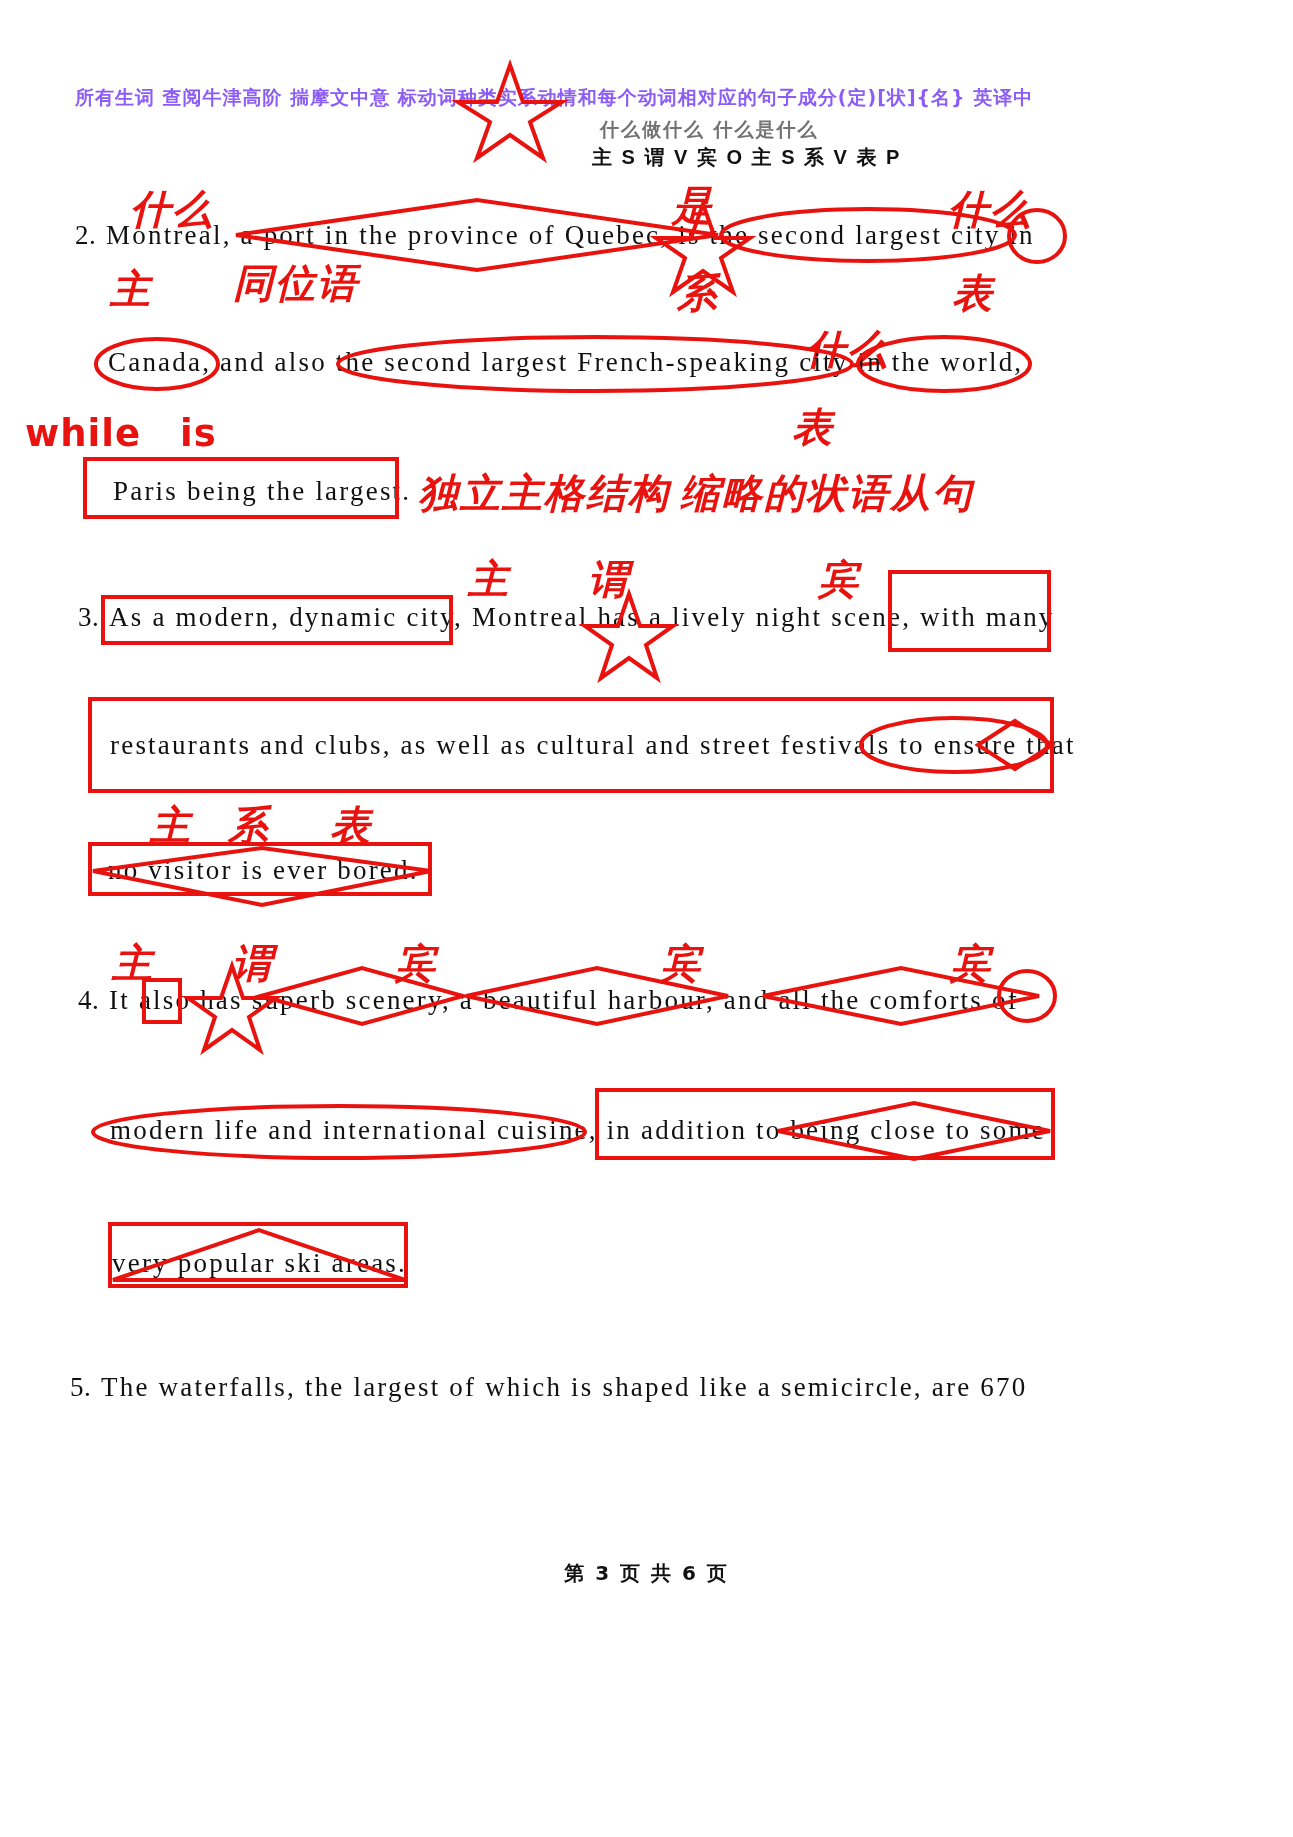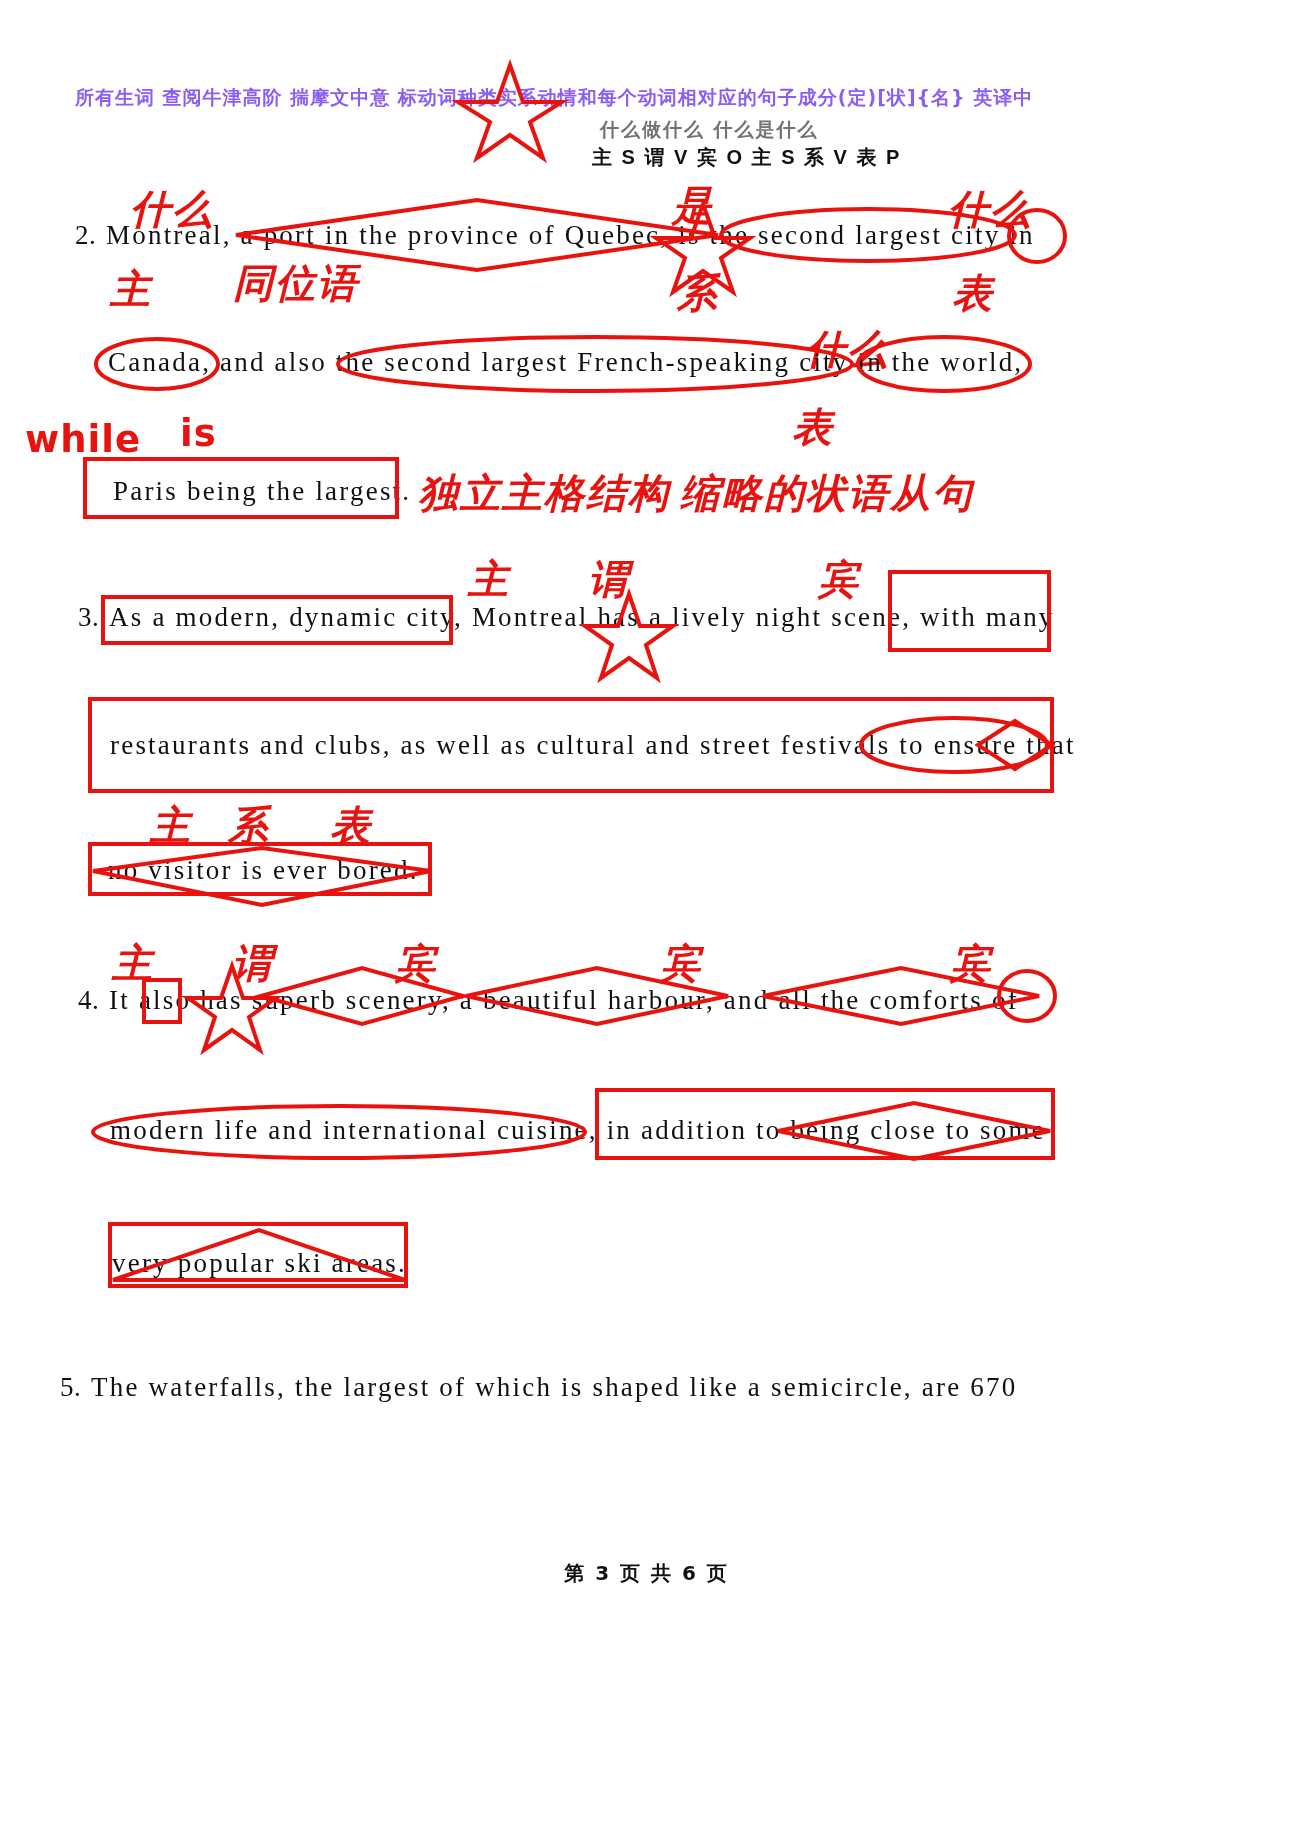--- a/index.html
+++ b/index.html
@@ -139,21 +139,21 @@
   </div>
 
   <div class="shape" style="left:855px; top:334px;">
     <svg width="178" height="60" viewBox="0 0 178 60">
       <ellipse cx="89" cy="30" rx="86" ry="27" fill="none" stroke="#e8130e" stroke-width="4"></ellipse>
     </svg>
   </div>
 
   <div class="red red-cn" style="left:792px; top:400px;">表</div>
 
-  <div class="red red-en" style="left:25px; top:412px;margin-top:6px;">while</div>
+  <div class="red red-en" style="left:25px; top:412px;">while</div>
   <div class="red red-en" style="left:180px; top:412px;">is</div>
 
   <div class="tline" style="left:113px; top:476px;">
     <span class="wide">Paris being the largest.</span>
   </div>
 
   <div class="shape" style="left:83px; top:457px;">
     <svg width="316" height="62" viewBox="0 0 316 62">
       <rect x="2" y="2" width="312" height="58" fill="none" stroke="#e8130e" stroke-width="4"></rect>
     </svg>
@@ -306,19 +306,19 @@
     <svg width="300" height="66" viewBox="0 0 300 66">
       <rect x="2" y="2" width="296" height="62" fill="none" stroke="#e8130e" stroke-width="4"></rect>
     </svg>
   </div>
   <div class="shape" style="left:110px; top:1228px;">
     <svg width="298" height="60" viewBox="0 0 298 60">
       <polygon points="3,52 149,2 295,52" fill="none" stroke="#e8130e" stroke-width="4"></polygon>
     </svg>
   </div>
 
-  <div class="tline" style="left:60px; top:1372px;">
+  <div class="tline" style="left:70px; top:1372px;">
     <span class="num">5.</span><span class="wide">The waterfalls, the largest of which is shaped like a semicircle, are 670</span>
   </div>
 
   <div class="footer">第 3 页 共 6 页</div>
 
 </div>
 
 </body></html>

